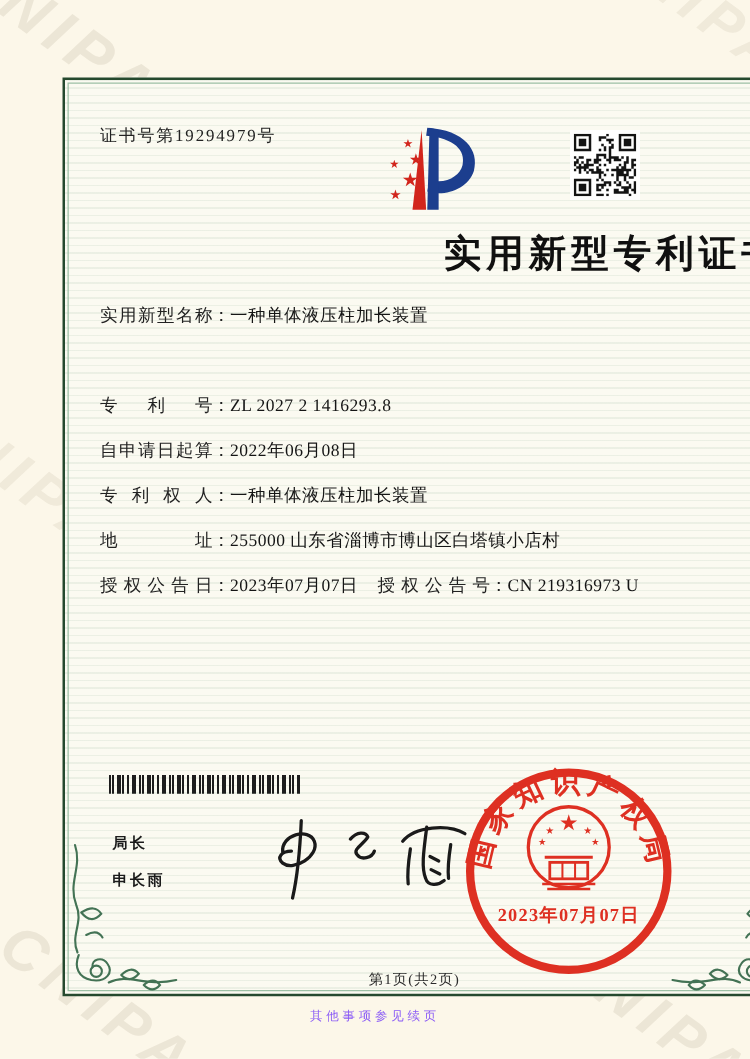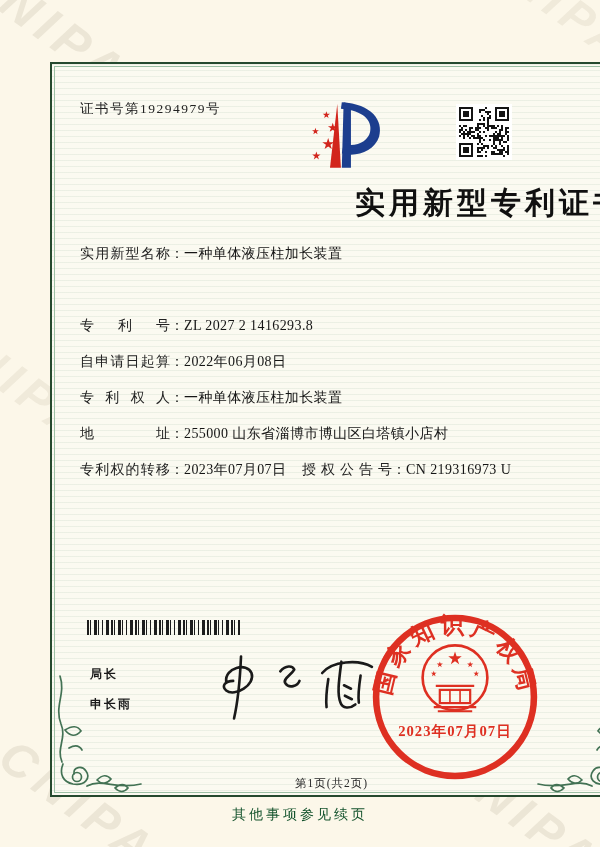--- a/index.html
+++ b/index.html
@@ -66,21 +66,21 @@
   
   .signer{position:absolute;left:38px;font-size:12px;font-weight:600;
     font-family:"Liberation Sans","DejaVu Sans",sans-serif;color:#1b1b1b;letter-spacing:2px;}
   .signer.t{top:602px;}
   .signer.n{top:632px;}
   .sig{position:absolute;left:148px;top:584px;width:192px;height:78px;}
   
   .seal{position:absolute;left:369px;top:611px;width:172px;height:172px;z-index:5;opacity:.94;}
   
   .page-info{position:absolute;left:0;right:16px;top:712px;text-align:center;font-size:11.5px;color:#2a2a2a;letter-spacing:1px;}
-  .footer-note{position:absolute;left:0;right:0;top:806px;text-align:center;font-size:14px;color:#14532d;letter-spacing:3px;z-index:1;}
+  .footer-note{position:absolute;left:0;right:0;top:806px;text-align:center;font-size:10px;color:#8b5cf6;letter-spacing:3px;z-index:1;}
 </style>
 </head>
 <body>
 
 <div class="wm" style="left:-46px;top:-4px;font-size:50px;">CNIPA</div>
 <div class="wm" style="left:468px;top:-26px;font-size:46px;opacity:.8;">CNIPA</div>
 <div class="wm" style="left:388px;top:226px;font-size:48px;">CNIPA</div>
 <div class="wm" style="left:-78px;top:352px;font-size:48px;opacity:.8;">CNIPA</div>
 <div class="wm" style="left:112px;top:470px;font-size:46px;">CNIPA</div>
 <div class="wm" style="left:-12px;top:776px;font-size:48px;">CNIPA</div>
@@ -146,21 +146,21 @@
   <div class="row" style="top:288px;">
     <span class="flabel">自申请日起算</span><span class="colon">：</span><span class="fval">2022年06月08日</span>
   </div>
   <div class="row" style="top:324px;">
     <span class="flabel">专利权人</span><span class="colon">：</span><span class="fval">一种单体液压柱加长装置</span>
   </div>
   <div class="row" style="top:360px;">
     <span class="flabel">地址</span><span class="colon">：</span><span class="fval">255000 山东省淄博市博山区白塔镇小店村</span>
   </div>
   <div class="row" style="top:396px;">
-    <span class="flabel">专利权的转移</span><span class="colon">：</span><span class="fval">2023年07月07日</span>
+    <span class="flabel">授权公告日</span><span class="colon">：</span><span class="fval">2023年07月07日</span>
     <span class="g2">
       <span class="flabel">授权公告号</span><span class="colon">：</span><span class="fval">CN 219316973 U</span>
     </span>
   </div>
 
 
   <div class="barcode"></div>
 
   <div class="signer t">局长</div>
   <div class="signer n">申长雨</div>

